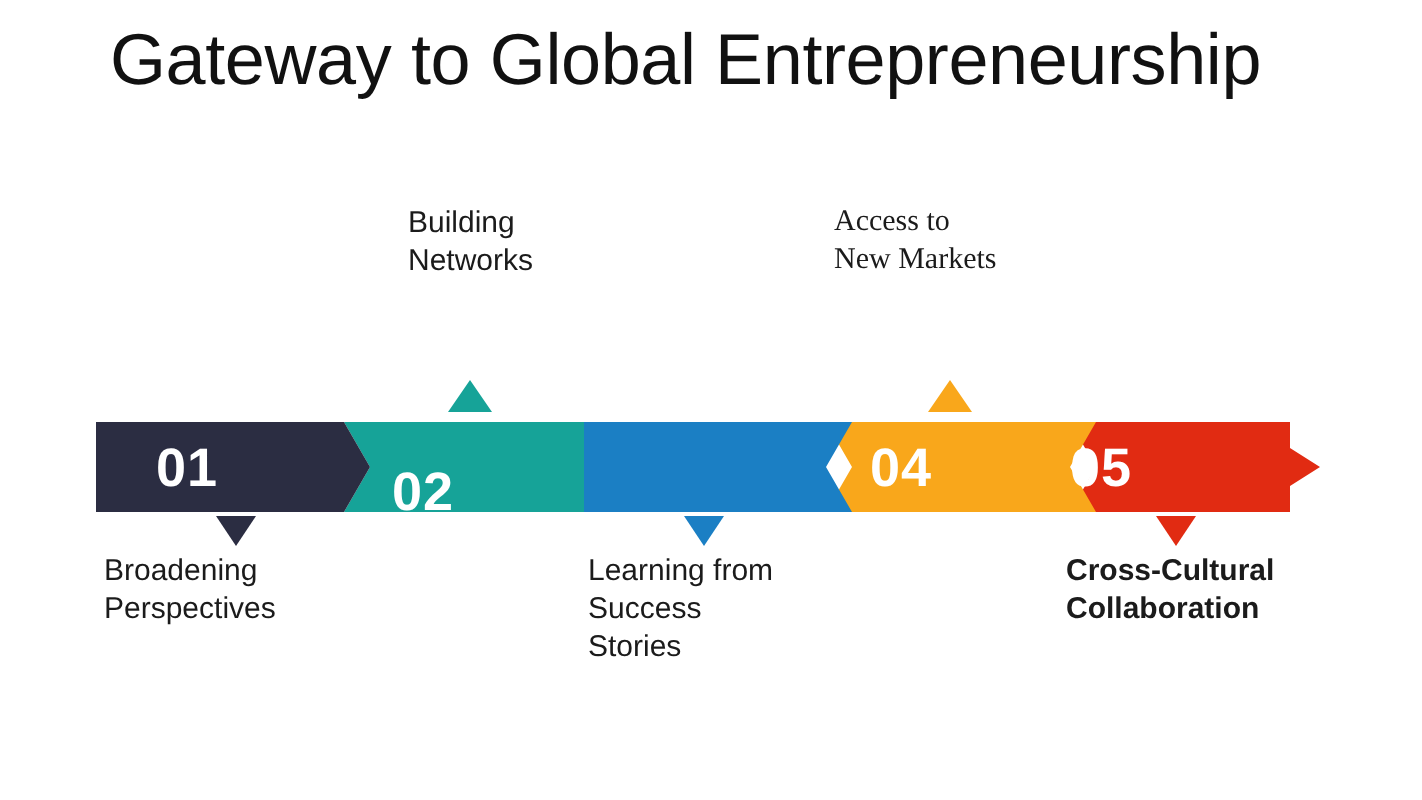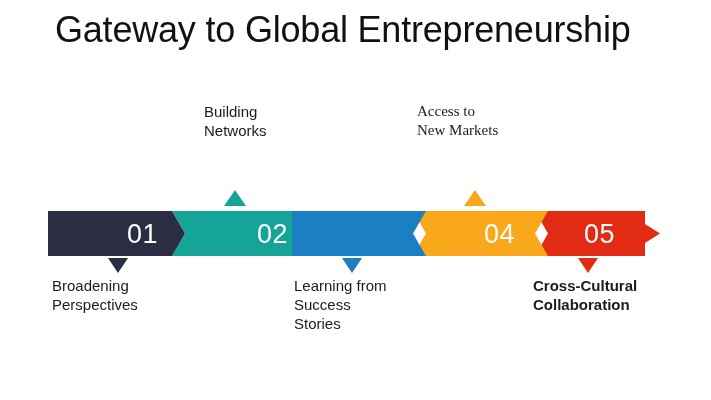--- a/index.html
+++ b/index.html
@@ -40,23 +40,23 @@
     top: 211px;
     width: 612px;
     height: 45px;
   }
   #bar svg { display: block; }
 
   .seg-num {
     position: absolute;
     top: 218px;
     font-size: 27px;
-    font-weight: normal;
+    font-weight: bold;
     color: #ffffff;
-    text-align: right;
+    text-align: left;
     width: 80px;
     letter-spacing: 0.5px;
     line-height: 32px;
   }
 
   
   #watermark {
     position: absolute;
     left: 250px;
     top: 200px;
@@ -109,21 +109,21 @@
       <path d="M 244 0 L 378 0 L 365 22.5 L 378 45 L 244 45 Z" fill="#1B7FC4"></path>
 
       <path d="M 124 0 L 244 0 L 244 45 L 124 45 L 137 22.5 Z" fill="#16A398"></path>
 
       <path d="M 0 0 L 124 0 L 137 22.5 L 124 45 L 0 45 Z" fill="#2B2D42"></path>
     </svg>
   </div>
 
 
   <div class="seg-num" style="left:78px;">01</div>
-  <div class="seg-num" style="left:208px;">02</div>
+  <div class="seg-num" style="left:196px;margin-top:12px;">02</div>
   <div class="seg-num" style="left:435px;">04</div>
   <div class="seg-num" style="left:535px;">05</div>
 
   <div class="tri tri-up" style="left:224px; top:190px; border-bottom:16px solid #16A398;"></div>
   <div class="tri tri-up" style="left:464px; top:190px; border-bottom:16px solid #F9A71B;"></div>
 
   <div class="tri tri-down" style="left:108px; top:258px; border-top:15px solid #2B2D42;"></div>
   <div class="tri tri-down" style="left:342px; top:258px; border-top:15px solid #1B7FC4;"></div>
   <div class="tri tri-down" style="left:578px; top:258px; border-top:15px solid #E12B12;"></div>
 

